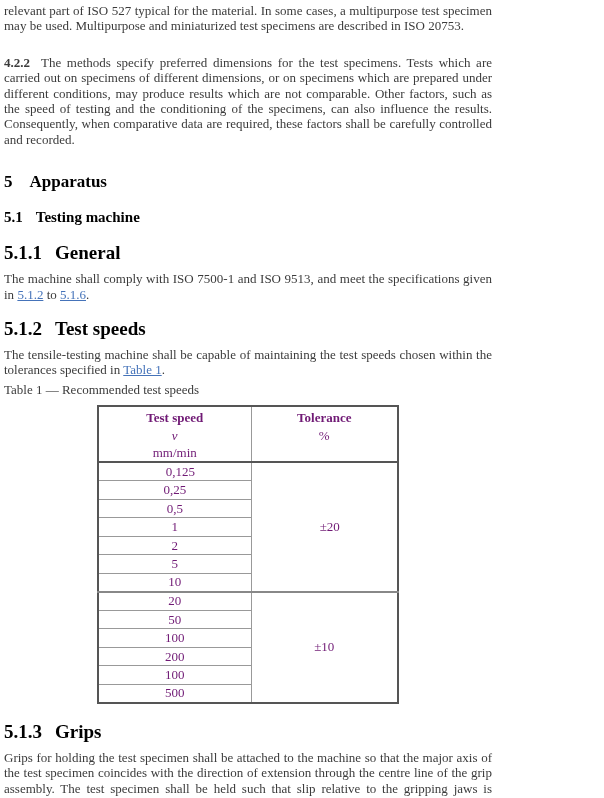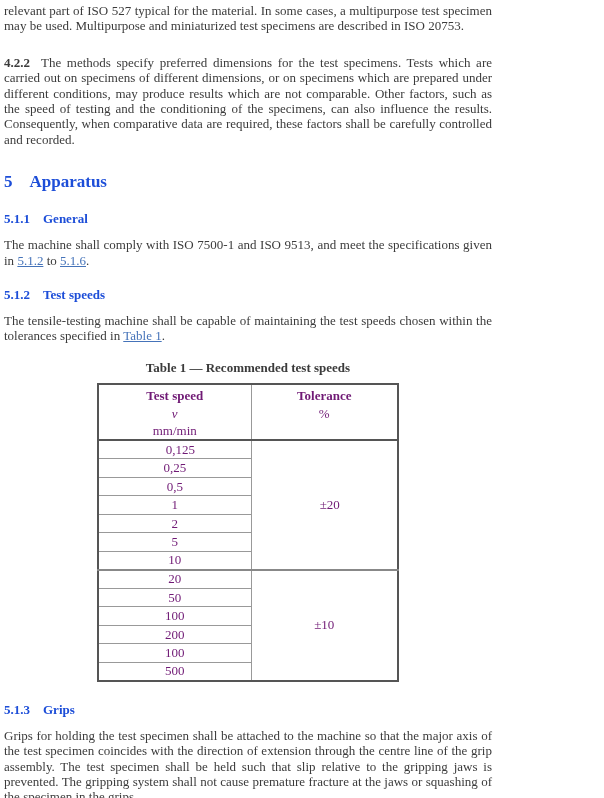--- a/index.html
+++ b/index.html
@@ -15,30 +15,30 @@
     color: #3b3b3b;
   }
   .page {
     width: 499px;
     height: 798px;
     padding: 3px 7px 0 4px;
   }
   p { margin: 0; text-align: justify; }
   .p-clause { margin-top: 21px; }
   .clause-num { font-weight: bold; margin-right: 11px; }
-  h1, h2, h3 { margin: 0; font-weight: bold; color: #1d4ed8; font-family: "Liberation Serif", "DejaVu Serif", serif; }
+  h1, h2, h3 { margin: 0; font-weight: bold; color: #000000; font-family: "Liberation Serif", "DejaVu Serif", serif; }
   h1 { font-size: 17px; line-height: 20px; margin-top: 25px; }
   h2 { font-size: 15px; line-height: 18px; margin-top: 16px; }
-  h3 { font-size: 13px; line-height: 16px; margin-top: 19px; }
+  h3 { font-size: 19px; line-height: 16px; margin-top: 19px; }
   h1 .h-num { display: inline-block; margin-right: 17px; }
   h2 .h-num { display: inline-block; margin-right: 13px; }
   h3 .h-num { display: inline-block; margin-right: 13px; }
   .p-after-h { margin-top: 10px; }
   a.xref { color: #4573b9; text-decoration: underline; cursor: pointer; }
-  .table-title { margin-top: 16px; text-align: center; font-weight: bold; }
+  .table-title { margin-top: 4px; font-weight: normal; }
   table.speeds {
     border-collapse: collapse;
     margin: 8px auto 0;
     table-layout: fixed;
     border: 2px solid #555555;
   }
   .col-speed { width: 153px; }
   .col-tol { width: 147px; }
   table.speeds th, table.speeds td {
     padding: 0;
@@ -65,20 +65,21 @@
 <body>
 
 <div class="page">
 
   <p>relevant part of ISO 527 typical for the material. In some cases, a multipurpose test specimen may be used. Multipurpose and miniaturized test specimens are described in ISO 20753.</p>
 
   <p class="p-clause"><span class="clause-num">4.2.2</span><span>The methods specify preferred dimensions for the test specimens. Tests which are carried out on specimens of different dimensions, or on specimens which are prepared under different conditions, may produce results which are not comparable. Other factors, such as the speed of testing and the conditioning of the specimens, can also influence the results. Consequently, when comparative data are required, these factors shall be carefully controlled and recorded.</span></p>
 
   <h1><span class="h-num">5</span><span>Apparatus</span></h1>
 
+  <h2><span class="h-num">5.1</span><span>Testing machine</span></h2>
 
   <h3><span class="h-num">5.1.1</span><span>General</span></h3>
 
   <p class="p-after-h"><span>The machine shall comply with ISO 7500-1 and ISO 9513, and meet the specifications given in </span><a class="xref">5.1.2</a><span> to </span><a class="xref">5.1.6</a><span>.</span></p>
 
   <h3><span class="h-num">5.1.2</span><span>Test speeds</span></h3>
 
   <p class="p-after-h"><span>The tensile-testing machine shall be capable of maintaining the test speeds chosen within the tolerances specified in </span><a class="xref">Table 1</a><span>.</span></p>
 
   <p class="table-title">Table 1 — Recommended test speeds</p>

